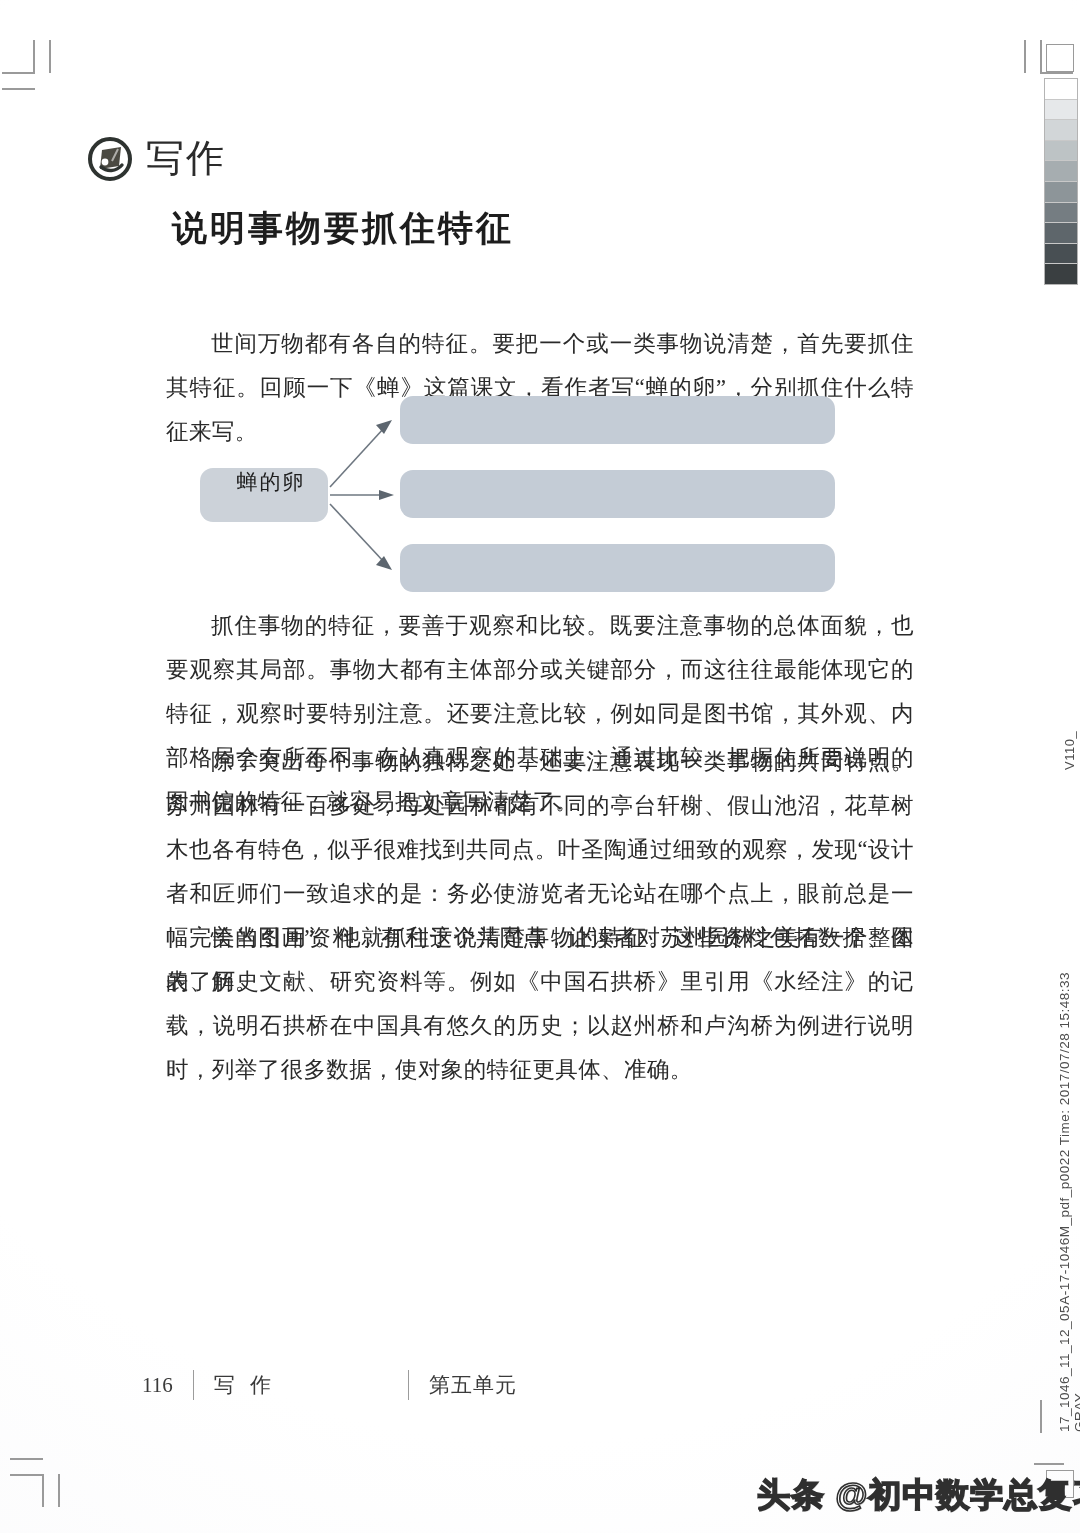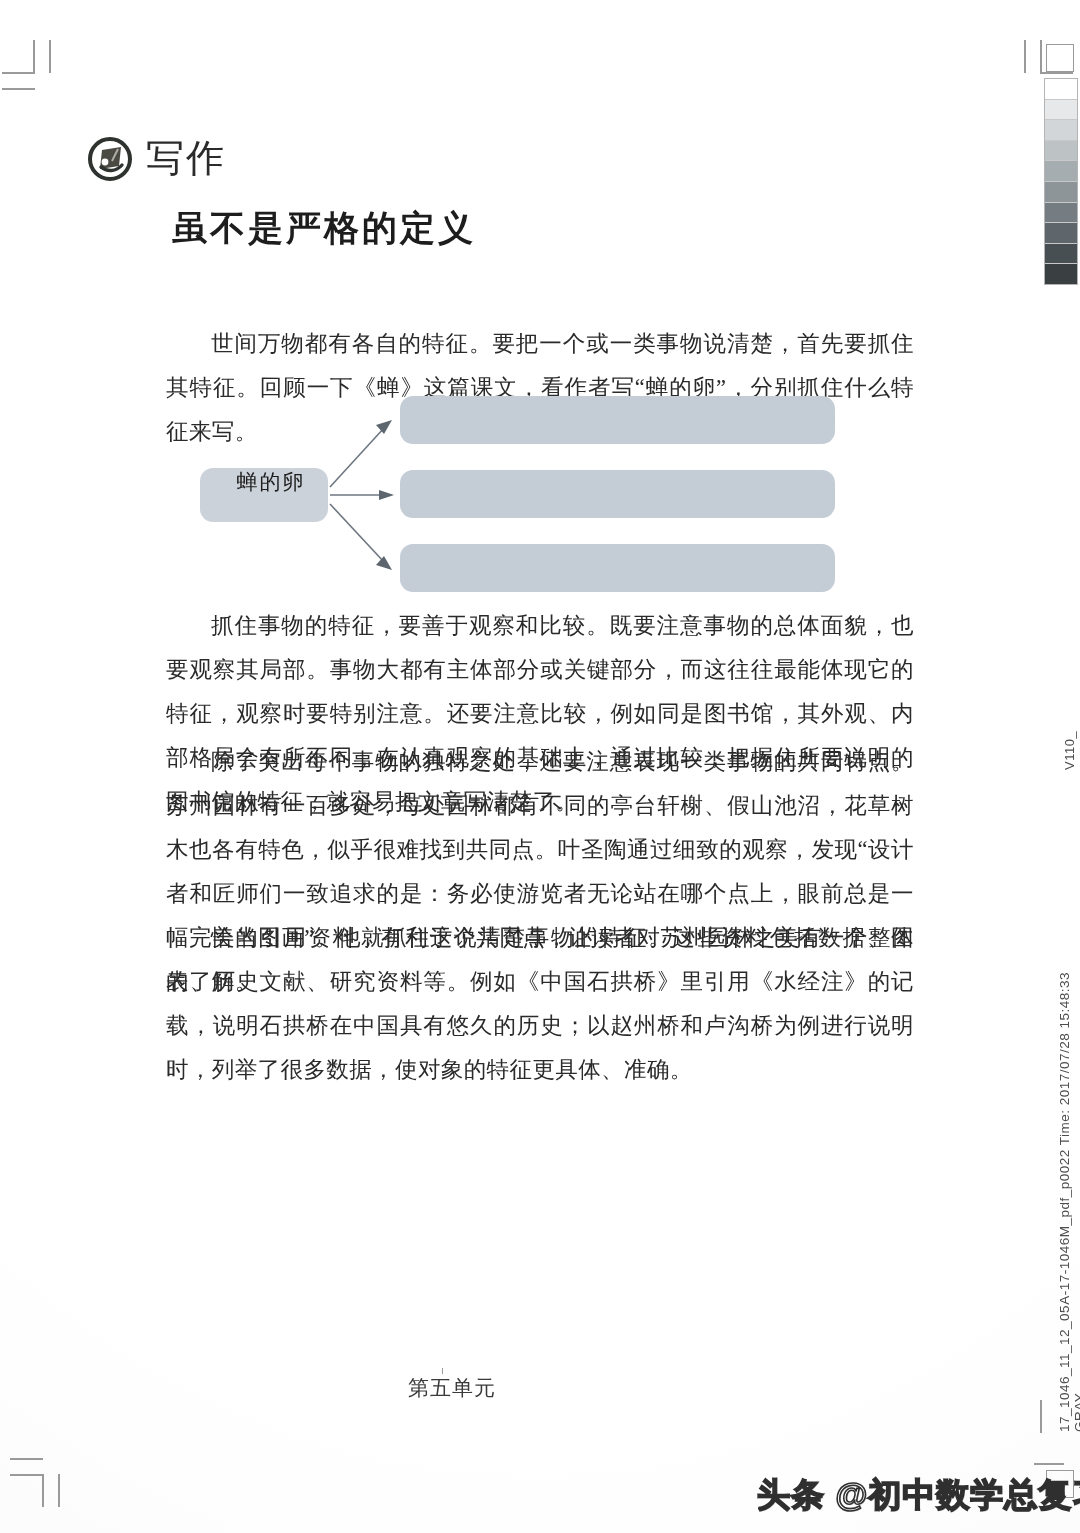--- a/index.html
+++ b/index.html
@@ -97,21 +97,21 @@
     font-size:21px;color:#3a3a3a;
   }
   #footer-pageno{font-family:"Liberation Serif","DejaVu Serif",serif;}
   .frule{
     width:1px;height:30px;background:#9c9c9c;margin:0 20px;
     display:inline-block;
   }
   #footer-section{letter-spacing:5px;}
   #footer-unit-wrap{
     position:absolute;left:408px;top:1368px;height:34px;
-    display:flex;align-items:center;font-size:21px;color:#3a3a3a;flex-direction:column;
+    display:flex;align-items:center;font-size:21px;color:#3a3a3a;
   }
   #footer-unit{letter-spacing:1px;}
   
   #watermark{
     position:absolute;left:757px;top:1473px;
     font-size:33px;font-weight:bold;
     font-family:"Liberation Sans","DejaVu Sans",sans-serif;
     color:#ffffff;
     -webkit-text-stroke:1.6px #2f2f2f;
     letter-spacing:1px;white-space:nowrap;
@@ -172,21 +172,21 @@
         <circle cx="22" cy="22" r="20" fill="none" stroke="#2e3330" stroke-width="4"></circle>
         <path d="M14 13 L33 10 L31 29 L12 32 Z" fill="#4b4a42"></path>
         <path d="M13 30 C19 35, 28 35, 34 28" fill="none" stroke="#2e3330" stroke-width="3.4" stroke-linecap="round"></path>
         <circle cx="17" cy="25" r="3.4" fill="#ffffff"></circle>
         <path d="M30 12 L24 24" stroke="#ffffff" stroke-width="2" opacity=".55"></path>
       </svg>
     </span>
     <span class="label">写作</span>
   </div>
 
-  <div id="article-title">虽不是严格的定义</div>
+  <div id="article-title">说明事物要抓住特征</div>
 
   <div class="para" id="para-1">世间万物都有各自的特征。要把一个或一类事物说清楚，首先要抓住其特征。回顾一下《蝉》这篇课文，看作者写“蝉的卵”，分别抓住什么特征来写。</div>
 
   <div id="cicada-diagram">
     <svg viewBox="0 0 760 205" aria-hidden="true">
 
       <rect class="blank-box" x="238" y="4" width="435" height="48" rx="13"></rect>
       <rect class="blank-box" x="238" y="78" width="435" height="48" rx="13"></rect>
       <rect class="blank-box" x="238" y="152" width="435" height="48" rx="13"></rect>
 
@@ -199,20 +199,25 @@
       <line class="flow-arrow" x1="168" y1="112" x2="222" y2="170"></line>
       <polygon class="arrow-head" points="230,178 222,164 214,173"></polygon>
     </svg>
     <div id="cicada-label">蝉的卵</div>
   </div>
 
   <div class="para" id="para-2">抓住事物的特征，要善于观察和比较。既要注意事物的总体面貌，也要观察其局部。事物大都有主体部分或关键部分，而这往往最能体现它的特征，观察时要特别注意。还要注意比较，例如同是图书馆，其外观、内部格局会有所不同，在认真观察的基础上，通过比较，把握住所要说明的图书馆的特征，就容易把文章写清楚了。</div>
   <div class="para" id="para-4">恰当引用资料，有利于说清楚事物的特征。这些资料包括数据、图表、历史文献、研究资料等。例如《中国石拱桥》里引用《水经注》的记载，说明石拱桥在中国具有悠久的历史；以赵州桥和卢沟桥为例进行说明时，列举了很多数据，使对象的特征更具体、准确。</div>
   <div class="para" id="para-3">除了突出每个事物的独特之处，还要注意表现一类事物的共同特点。苏州园林有一百多处，每处园林都有不同的亭台轩榭、假山池沼，花草树木也各有特色，似乎很难找到共同点。叶圣陶通过细致的观察，发现“设计者和匠师们一致追求的是：务必使游览者无论站在哪个点上，眼前总是一幅完美的图画”。他就抓住这个共同点，让读者对苏州园林之美有一个整体的了解。</div>
 
+  <div id="page-footer">
+    <span id="footer-pageno">116</span>
+    <span class="frule"></span>
+    <span id="footer-section">写 作</span>
+  </div>
   <div id="footer-unit-wrap">
     <span class="frule" style="margin-left:0;"></span>
     <span id="footer-unit">第五单元</span>
   </div>
 
 </div>
 
 <div id="watermark">头条 @初中数学总复习</div>
 
 </body></html>

